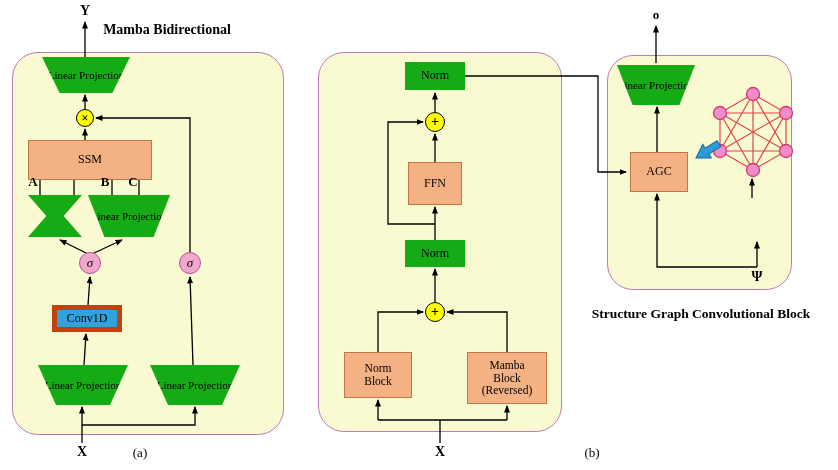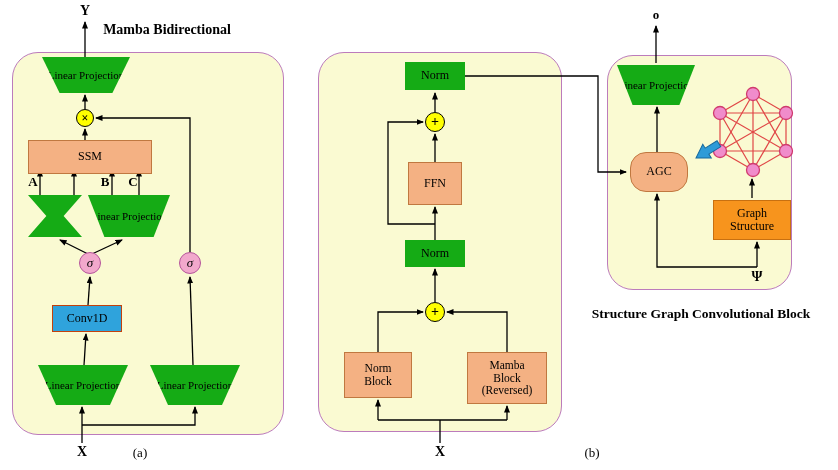--- a/index.html
+++ b/index.html
@@ -13,21 +13,21 @@
     border:1.5px solid var(--panel-border,#BC7BBC);
     border-radius:26px;
     box-sizing:border-box;
   }
   .box {
     position:absolute; display:flex; align-items:center; justify-content:center;
     text-align:center; font-size:12px; line-height:1.12; box-sizing:border-box;
   }
   .green  { background:var(--block-green,#15AB15); }
   .salmon { background:var(--block-salmon,#F4B183); border:1px solid #C07840; }
-  .bluebox{ background:var(--block-blue,#2FA3DC); border:1px solid #c2410c; }
+  .bluebox{ background:var(--block-blue,#2FA3DC); border:5px solid #c2410c; }
   .orange { background:var(--block-orange,#F7941D); border:1px solid #C87010; }
   .trap   { clip-path:polygon(0 0, 100% 0, 80% 100%, 20% 100%); font-size:11px; }
   .bowtie { clip-path:polygon(0 0, 100% 0, 66% 50%, 100% 100%, 0 100%, 34% 50%); }
   .circle {
     position:absolute; border-radius:50%; display:flex; align-items:center;
     justify-content:center; box-sizing:border-box;
   }
   .op    { background:var(--operator-yellow,#FFFF00); border:1.3px solid #000; font-weight:bold; }
   .sigma { background:var(--sigma-pink,#F2A8CC); border:1.3px solid #B5559B; font-style:italic; font-size:13px; }
   .lbl   { position:absolute; font-weight:bold; font-size:14px; text-align:center; }
@@ -122,21 +122,21 @@
     </g>
 
     <path class="barrow" d="M0,0 L13,-8 L13,-3.5 L27,-3.5 L27,3.5 L13,3.5 L13,8 Z" transform="translate(696,158) rotate(-32)"></path>
   </svg>
 
   <div class="ptitle" style="left:77px;top:22px;width:180px;">Mamba Bidirectional</div>
   <div class="lbl" style="left:77px;top:3px;width:16px;">Y</div>
 
   <div class="box green trap" style="left:42px;top:57px;width:88px;height:36px;">Linear Projection</div>
   <div class="circle op" style="left:76px;top:109px;width:18px;height:18px;font-size:12px;">×</div>
-  <div class="box salmon" style="left:28px;top:140px;width:124px;height:34px;">SSM</div>
+  <div class="box salmon" style="left:28px;top:140px;width:124px;height:40px;">SSM</div>
 
   <div class="lbl" style="left:26px;top:174px;width:14px;font-size:13px;">A</div>
   <div class="lbl" style="left:98px;top:174px;width:14px;font-size:13px;">B</div>
   <div class="lbl" style="left:126px;top:174px;width:14px;font-size:13px;">C</div>
 
   <div class="box green bowtie" style="left:28px;top:195px;width:54px;height:42px;"></div>
   <div class="box green trap" style="left:88px;top:195px;width:82px;height:42px;">Linear Projection</div>
 
   <div class="circle sigma" style="left:79px;top:252px;width:22px;height:22px;">σ</div>
   <div class="circle sigma" style="left:179px;top:252px;width:22px;height:22px;">σ</div>
@@ -158,19 +158,18 @@
 
   <div class="box salmon" style="left:344px;top:352px;width:68px;height:46px;padding:0 5px;font-size:11.5px;">Norm Block</div>
   <div class="box salmon" style="left:467px;top:352px;width:80px;height:52px;padding:0 11px;font-size:11.5px;">Mamba Block (Reversed)</div>
 
   <div class="lbl" style="left:432px;top:444px;width:16px;">X</div>
   <div class="cap" style="left:577px;top:445px;width:30px;">(b)</div>
 
   <div class="lbl" style="left:648px;top:7px;width:16px;font-size:13px;">o</div>
 
   <div class="box green trap" style="left:617px;top:65px;width:78px;height:40px;">Linear Projection</div>
-  <div class="box salmon" style="left:630px;top:152px;width:58px;height:40px;border-radius:16px;">AGC</div>
-  <div class="box orange" style="left:713px;top:200px;width:78px;height:40px;padding:0 8px;">Graph Structure</div>
+  <div class="box salmon" style="left:630px;top:152px;width:58px;height:40px;">AGC</div>
 
   <div class="lbl" style="left:749px;top:269px;width:16px;">Ψ</div>
   <div class="ptitle" style="left:577px;top:306px;width:248px;font-size:13.5px;">Structure Graph Convolutional Block</div>
 
 </div>
 
 </body></html>

